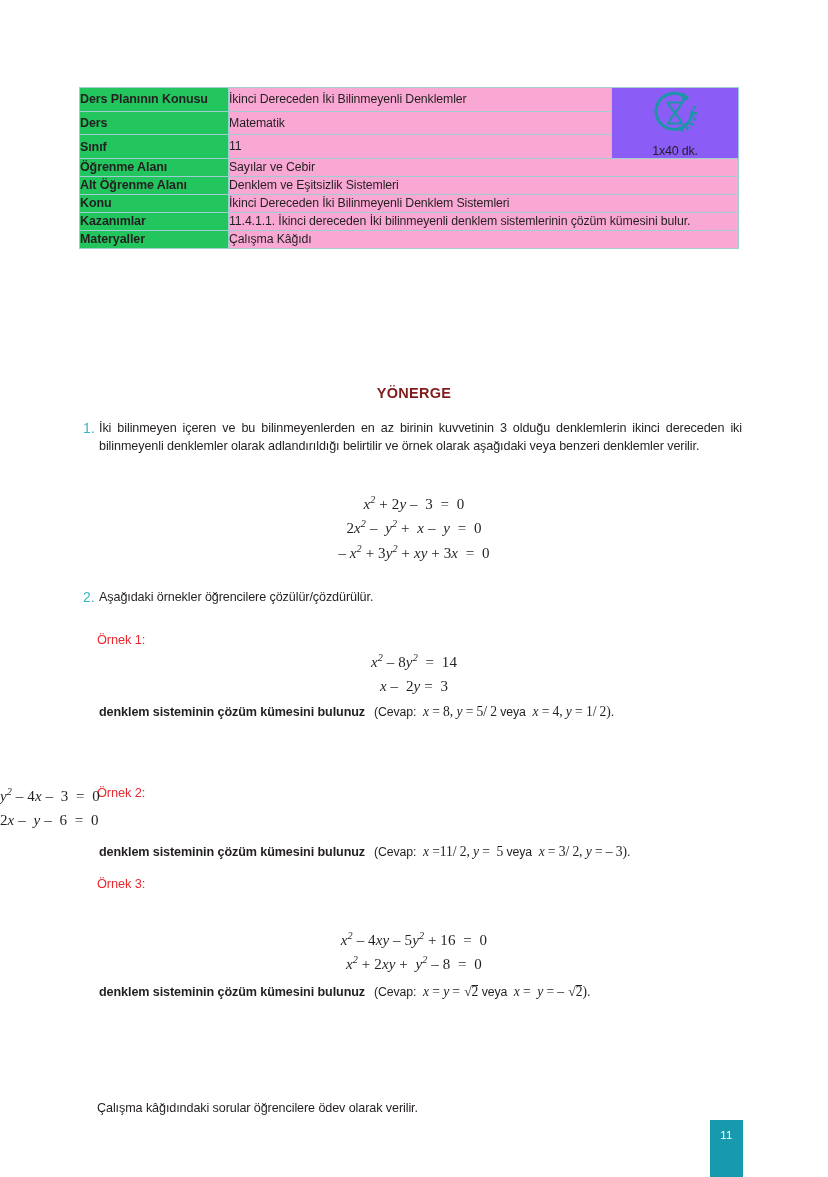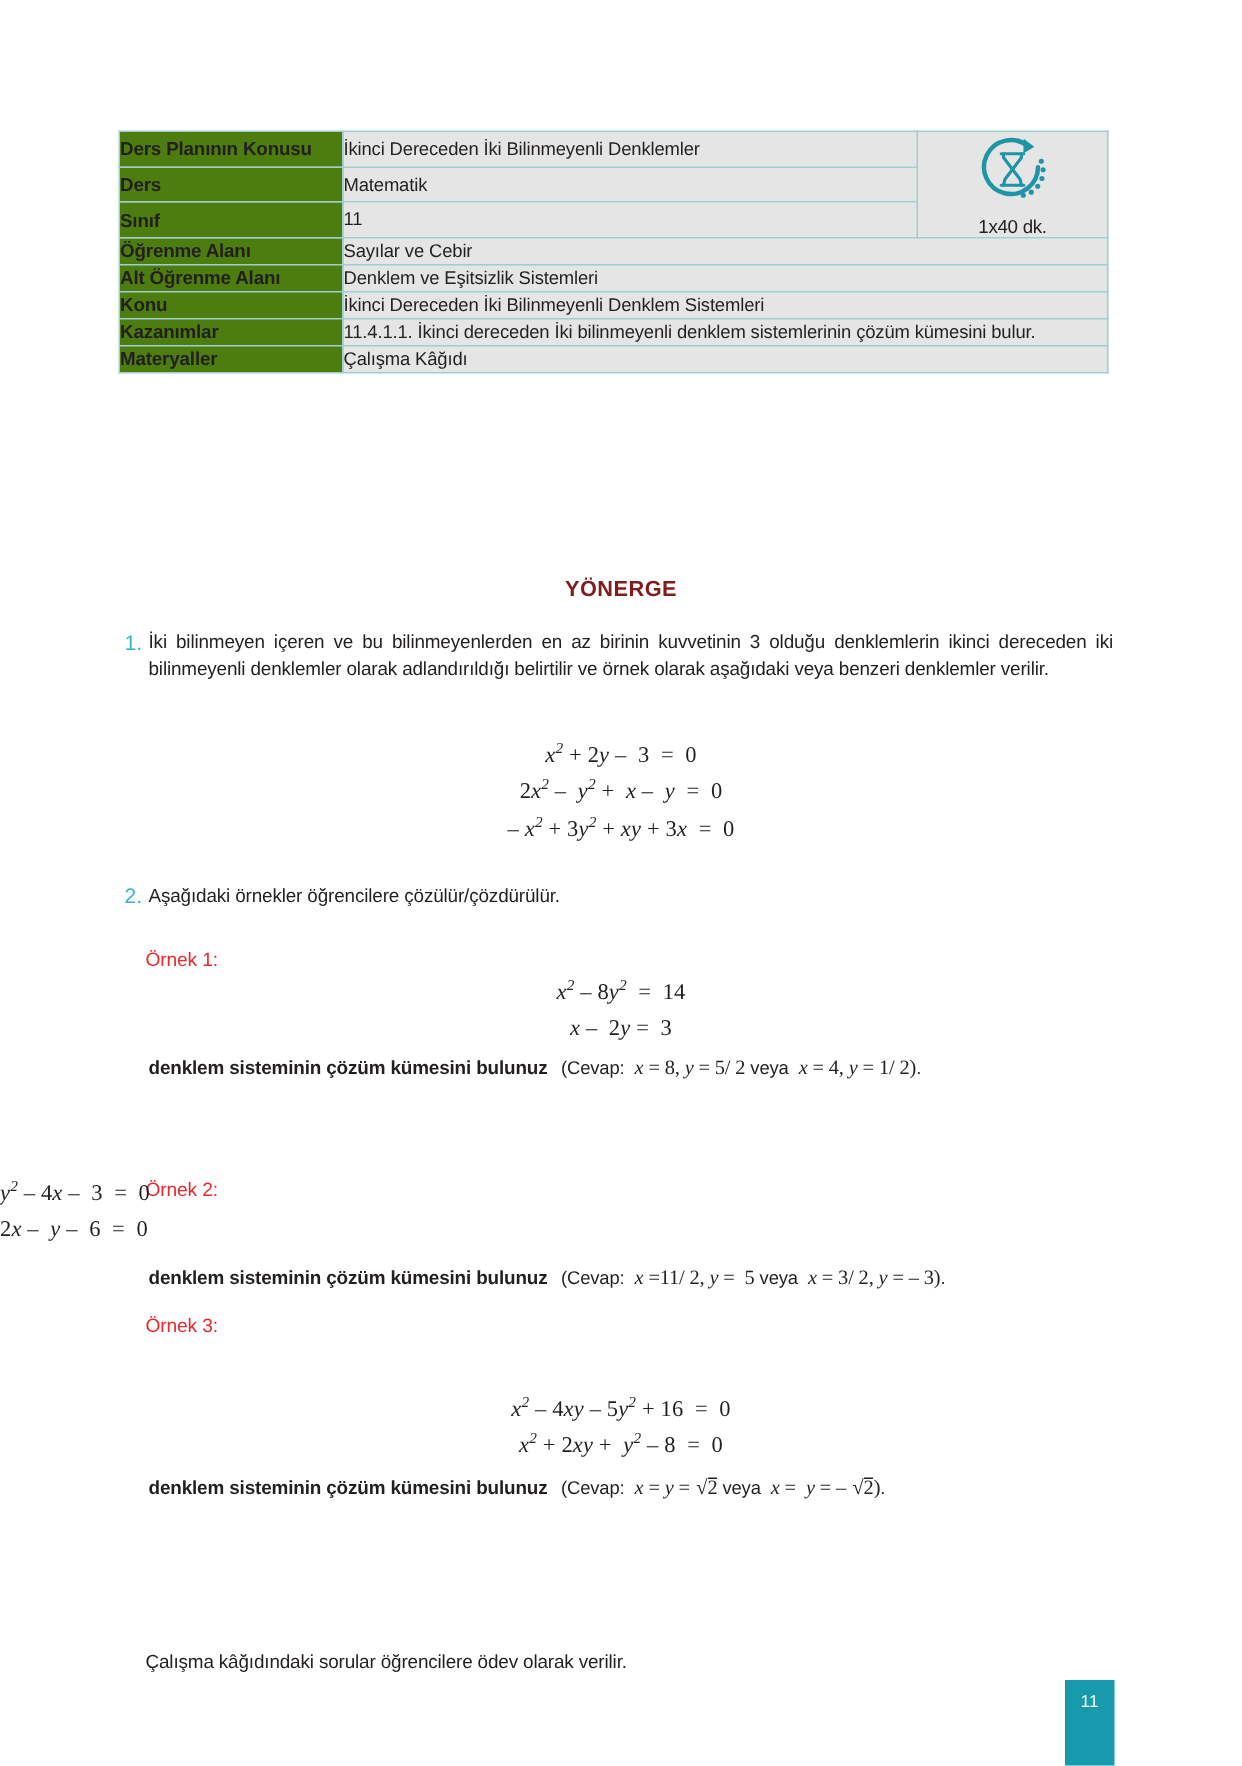--- a/index.html
+++ b/index.html
@@ -31,39 +31,39 @@
     width: 660px;
     border-collapse: collapse;
     table-layout: fixed;
   }
   .info-table td {
     border: 1px solid #9ecdd2;
     padding: 0;
     vertical-align: middle;
   }
   .lbl {
-    background: #4d7c0f;
+    background: #22c55e;
     font-weight: bold;
     font-size: 12.5px;
     color: #231f20;
     padding: 8px 0 8px 12px;
     width: 148px;
     line-height: 1.28;
     letter-spacing: -0.1px;
   }
   .val {
-    background: #e5e5e5;
+    background: #f9a8d4;
     font-size: 12.3px;
     color: #231f20;
     padding: 8px 10px 8px 12px;
     line-height: 1.38;
     letter-spacing: -0.1px;
   }
   .dur-cell {
-    background: #e5e5e5;
+    background: #8b5cf6;
     width: 126px;
     text-align: center;
     padding: 6px 4px 8px 4px;
   }
   .dur-icon svg { display: block; margin: 0 auto; }
   .dur-text {
     font-size: 12.5px;
     color: #231f20;
     margin-top: 4px;
     letter-spacing: -0.2px;

